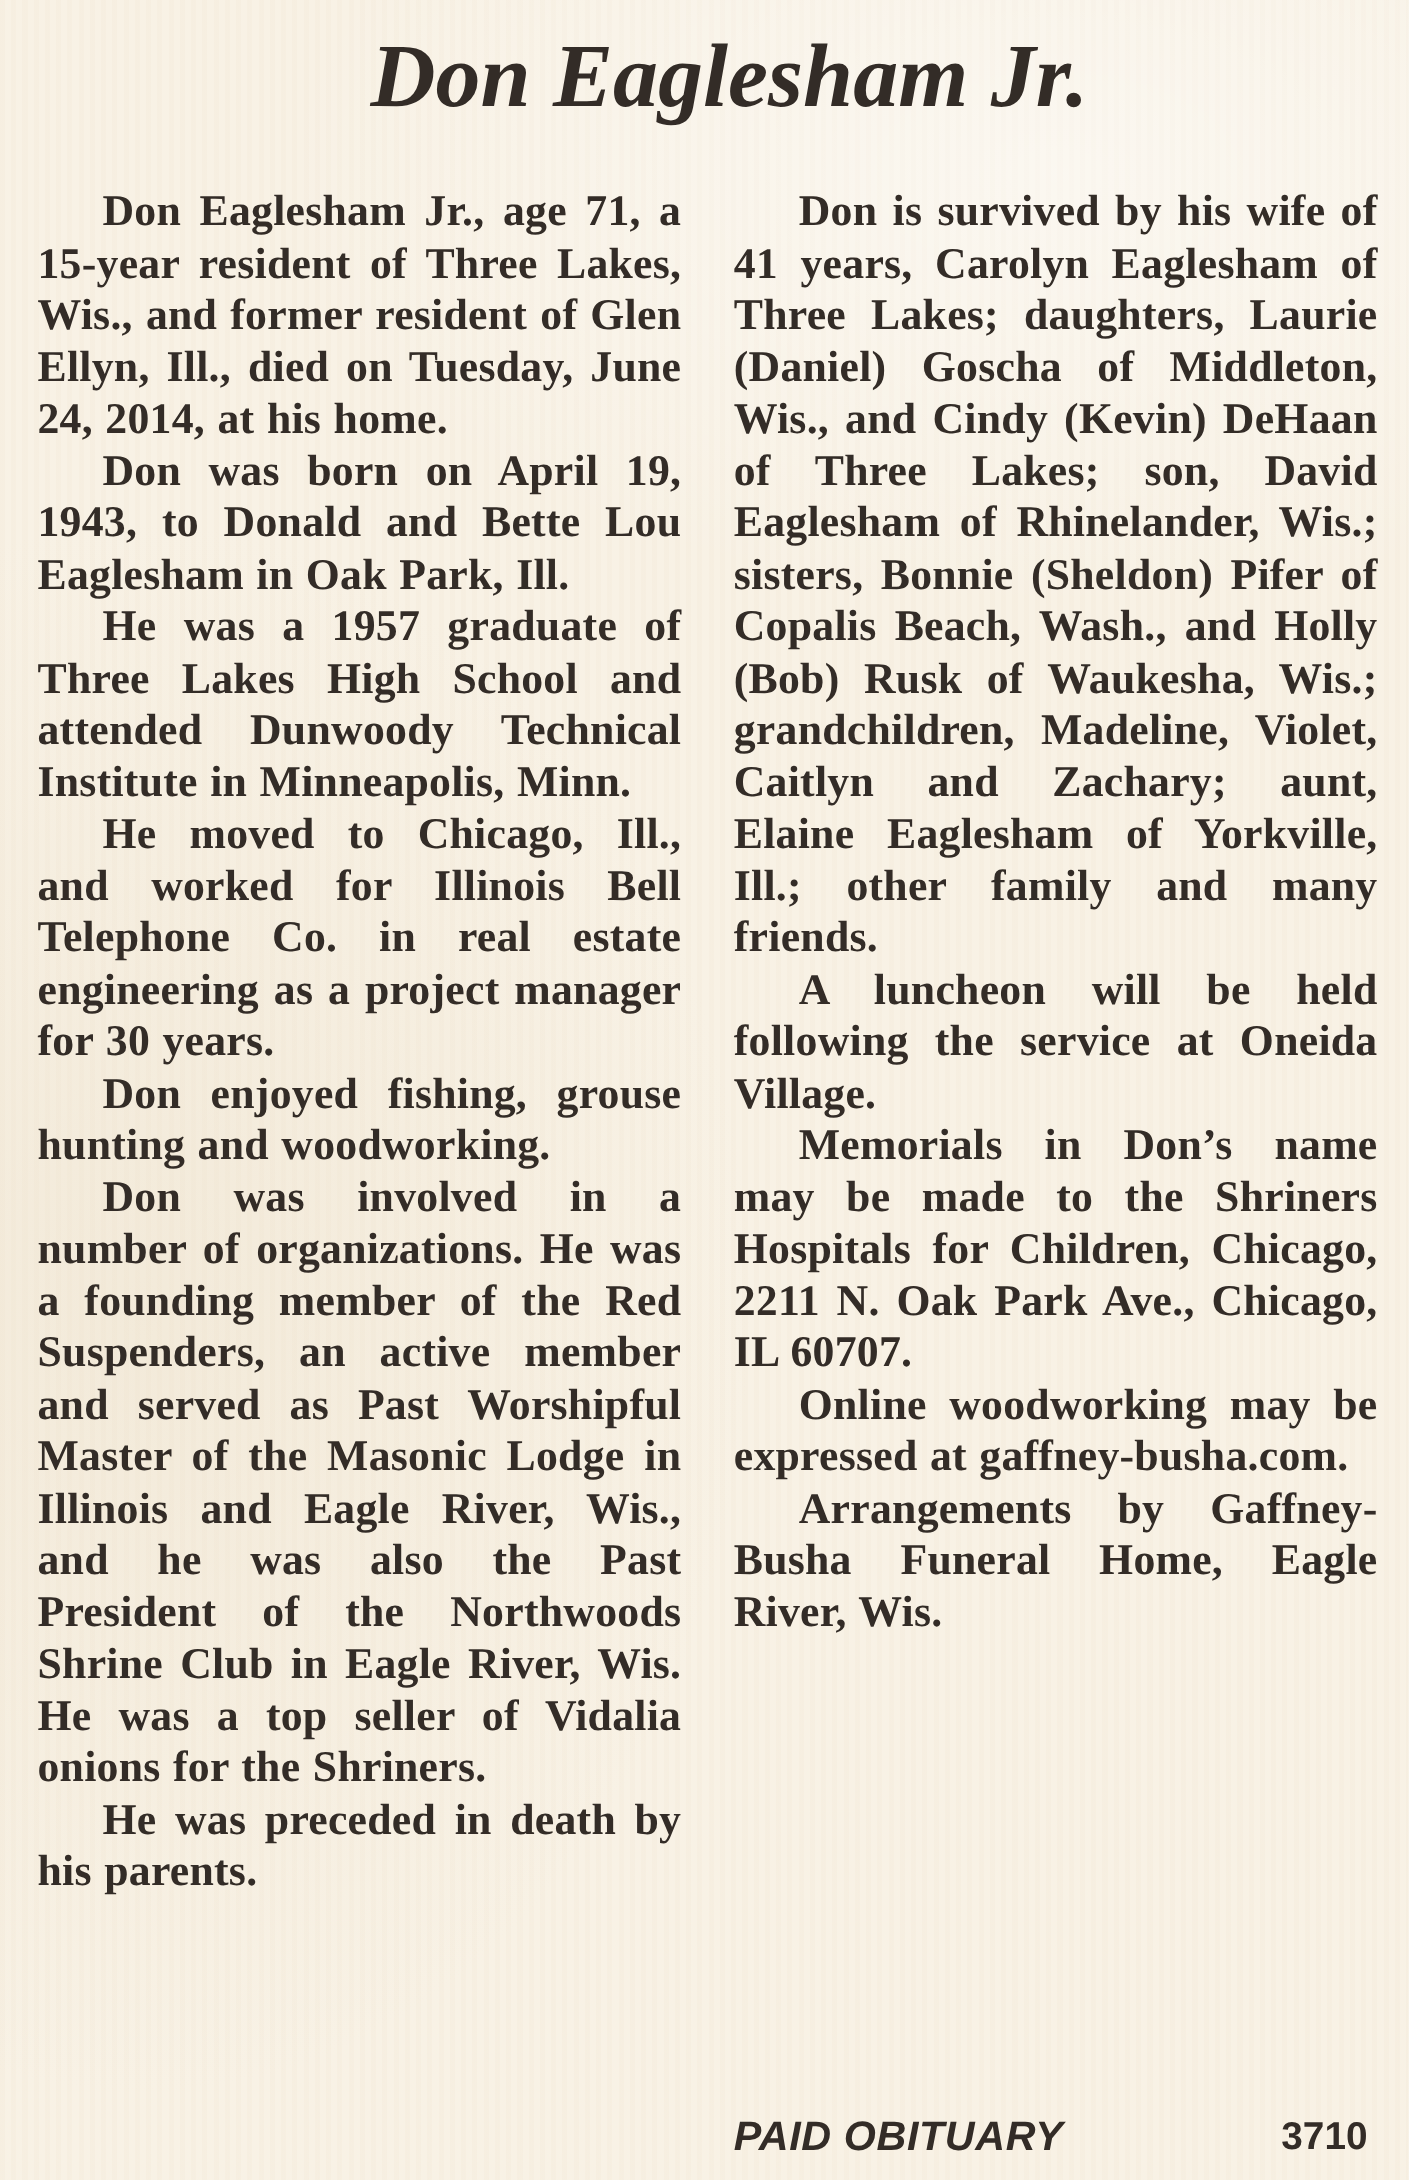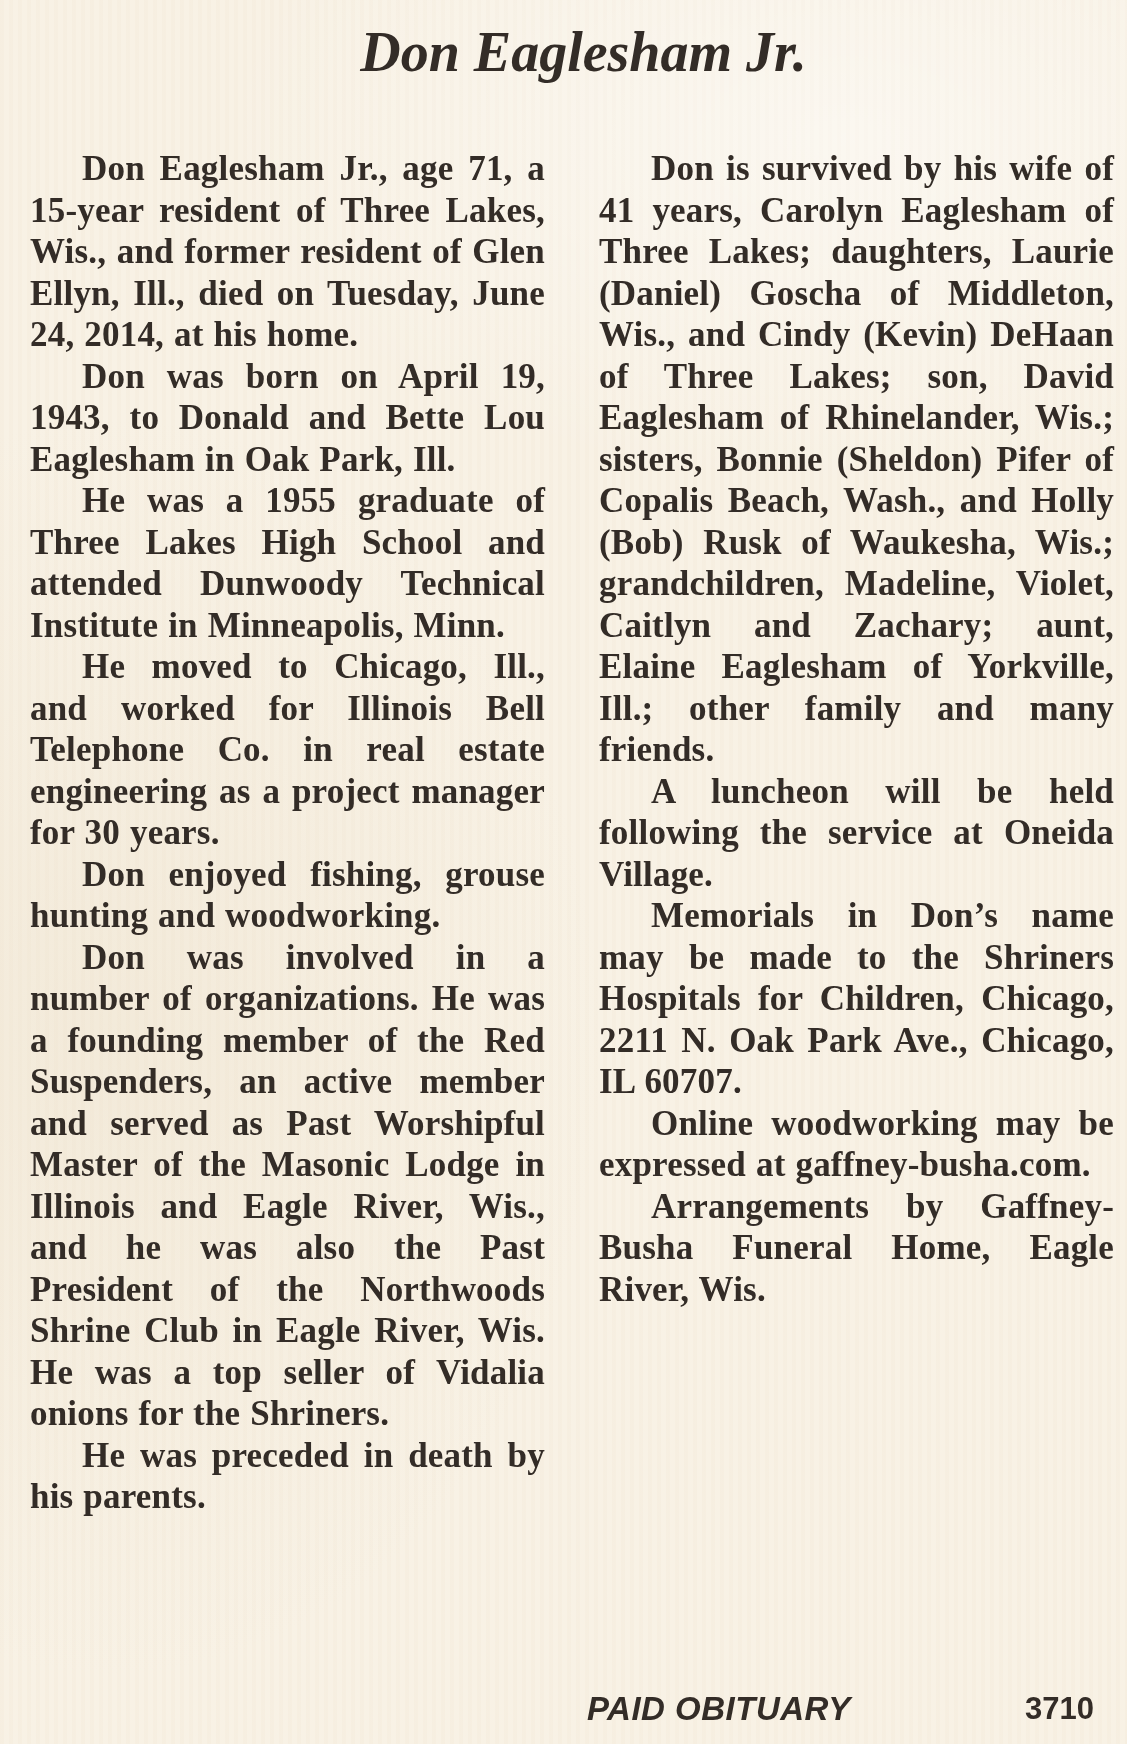--- a/index.html
+++ b/index.html
@@ -30,32 +30,32 @@
   .headline {
     position: absolute;
     top: 22px;
     left: 0;
     right: 0;
     margin: 0;
     text-align: center;
     font-family: "Liberation Serif", "DejaVu Serif", serif;
     font-style: italic;
     font-weight: 700;
-    font-size: 56px;
+    font-size: 72px;
     line-height: 1.1;
     letter-spacing: 0px;
     color: var(--ink);
     padding-left: 40px;
   }
   .columns {
     position: absolute;
     top: 148px;
     left: 30px;
     display: flex;
-    gap: 54px;
+    gap: 42px;
   }
   .col {
     width: 515px;
   }
   .col p {
     margin: 0;
     font-weight: 700;
     font-size: 35px;
     line-height: 41.5px;
     text-align: justify;
@@ -97,21 +97,21 @@
 <body>
 
 <div class="clipping">
 
   <h1 class="headline">Don Eaglesham Jr.</h1>
 
   <div class="columns">
     <div class="col">
         <p>Don Eaglesham Jr., age 71, a 15-year resident of Three Lakes, Wis., and former resident of Glen Ellyn, Ill., died on Tuesday, June 24, 2014, at his home.</p>
         <p>Don was born on April 19, 1943, to Donald and Bette Lou Eaglesham in Oak Park, Ill.</p>
-        <p>He was a 1955 graduate of Three Lakes High School and attended Dunwoody Technical Institute in Minneapolis, Minn.</p>
+        <p>He was a 1957 graduate of Three Lakes High School and attended Dunwoody Technical Institute in Minneapolis, Minn.</p>
         <p>He moved to Chicago, Ill., and worked for Illinois Bell Telephone Co. in real estate engineering as a project manager for 30 years.</p>
         <p>Don enjoyed fishing, grouse hunting and woodworking.</p>
         <p>Don was involved in a number of organizations. He was a founding member of the Red Suspenders, an active member and served as Past Worshipful Master of the Masonic Lodge in Illinois and Eagle River, Wis., and he was also the Past President of the Northwoods Shrine Club in Eagle River, Wis. He was a top seller of Vidalia onions for the Shriners.</p>
         <p>He was preceded in death by his parents.</p>
       </div>
     <div class="col">
         <p>Don is survived by his wife of 41 years, Carolyn Eaglesham of Three Lakes; daughters, Laurie (Daniel) Goscha of Middleton, Wis., and Cindy (Kevin) DeHaan of Three Lakes; son, David Eaglesham of Rhinelander, Wis.; sisters, Bonnie (Sheldon) Pifer of Copalis Beach, Wash., and Holly (Bob) Rusk of Waukesha, Wis.; grandchildren, Madeline, Violet, Caitlyn and Zachary; aunt, Elaine Eaglesham of Yorkville, Ill.; other family and many friends.</p>
         <p>A luncheon will be held following the service at Oneida Village.</p>
         <p>Memorials in Don’s name may be made to the Shriners Hospitals for Children, Chicago, 2211 N. Oak Park Ave., Chicago, IL 60707.</p>
         <p>Online woodworking may be expressed at gaffney-busha.com.</p>

